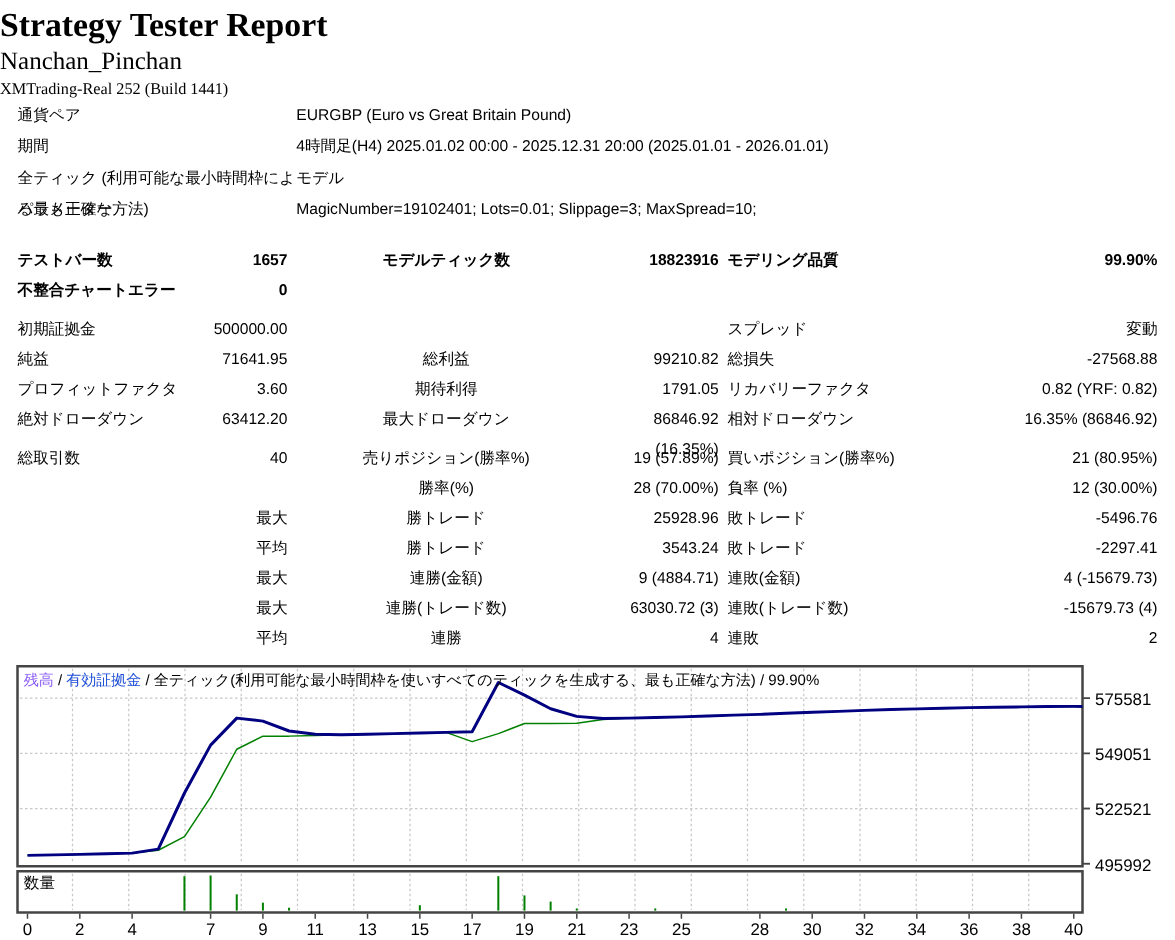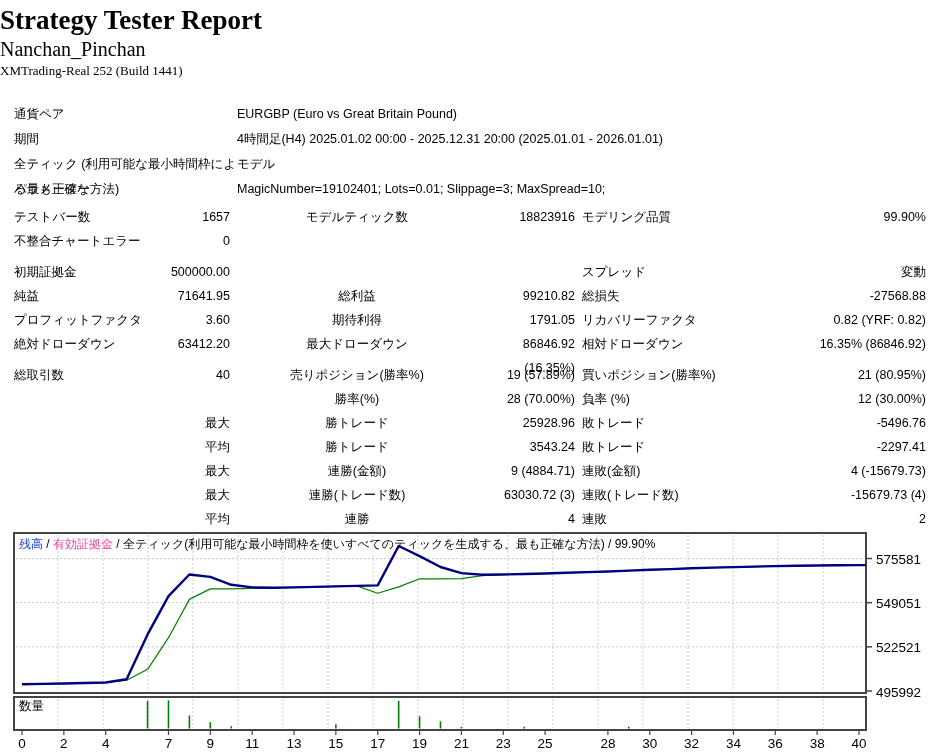--- a/index.html
+++ b/index.html
@@ -7,26 +7,26 @@
     width:940px;height:752px;position:relative;background:#ffffff;
     font-family:"Liberation Sans","DejaVu Sans",sans-serif;
     font-size:12.5px;color:#000;overflow:hidden;
   }
   
   header{text-align:left;padding-top:4px;}
   h1{font-family:"Liberation Serif","DejaVu Serif",serif;font-size:27px;line-height:32px;margin:0;font-weight:bold;}
   h2{font-family:"Liberation Serif","DejaVu Serif",serif;font-size:20px;line-height:26px;margin:0;font-weight:normal;}
   h3{font-family:"Liberation Serif","DejaVu Serif",serif;font-size:13px;line-height:18px;margin:0;font-weight:normal;}
   
-  .info{margin-top:22px;padding-left:14px;}
+  .info{padding-left:14px;}
   .info-row{display:grid;grid-template-columns:223px auto;height:25px;line-height:25px;}
   
   .stats{padding-left:14px;}
   .stat-group{margin-top:7px;}
-  .stat-group:first-child{margin-top:3px;}
+  .stat-group:first-child{margin-top:16px;font-weight:bold;}
   .stat-row{display:grid;grid-template-columns:130px 86px 247px 98px 227px 124px;height:24px;line-height:24px;}
   .stat-row .c0{text-align:left;}
   .stat-row .c1{text-align:right;}
   .stat-row .c2{text-align:center;padding-left:7px;box-sizing:border-box;}
   .stat-row .c3{text-align:right;}
   .stat-row .c4{text-align:left;padding-left:7px;box-sizing:border-box;}
   .stat-row .c5{text-align:right;}
   
   .chart-wrap{position:absolute;left:0;top:530px;width:940px;height:222px;}
   .chart-wrap svg{position:absolute;left:0;top:0;}
@@ -274,15 +274,15 @@
       <line x1="733.45" y1="201" x2="733.45" y2="205" stroke="#444444" stroke-width="1.2"></line>
       <text x="733.45" y="218" text-anchor="middle" font-size="13.5" font-family="Liberation Sans, sans-serif" fill="#000000">34</text>
       <line x1="775.3000000000001" y1="201" x2="775.3000000000001" y2="205" stroke="#444444" stroke-width="1.2"></line>
       <text x="775.3000000000001" y="218" text-anchor="middle" font-size="13.5" font-family="Liberation Sans, sans-serif" fill="#000000">36</text>
       <line x1="817.15" y1="201" x2="817.15" y2="205" stroke="#444444" stroke-width="1.2"></line>
       <text x="817.15" y="218" text-anchor="middle" font-size="13.5" font-family="Liberation Sans, sans-serif" fill="#000000">38</text>
       <line x1="859" y1="201" x2="859" y2="205" stroke="#444444" stroke-width="1.2"></line>
       <text x="859" y="218" text-anchor="middle" font-size="13.5" font-family="Liberation Sans, sans-serif" fill="#000000">40</text>
     </svg>
   <div class="legend">
-    <span id="lg-bal" style="color: #1d4ed8;">残高</span><span> / </span><span id="lg-eq" style="color: #ec4899;">有効証拠金</span><span> / </span><span>全ティック(利用可能な最小時間枠を使いすべてのティックを生成する、最も正確な方法)</span><span> / </span><span>99.90%</span>
+    <span id="lg-bal" style="color: #8b5cf6;">残高</span><span> / </span><span id="lg-eq" style="color: #1d4ed8;">有効証拠金</span><span> / </span><span>全ティック(利用可能な最小時間枠を使いすべてのティックを生成する、最も正確な方法)</span><span> / </span><span>99.90%</span>
   </div>
 </div>
 
 </body></html>

